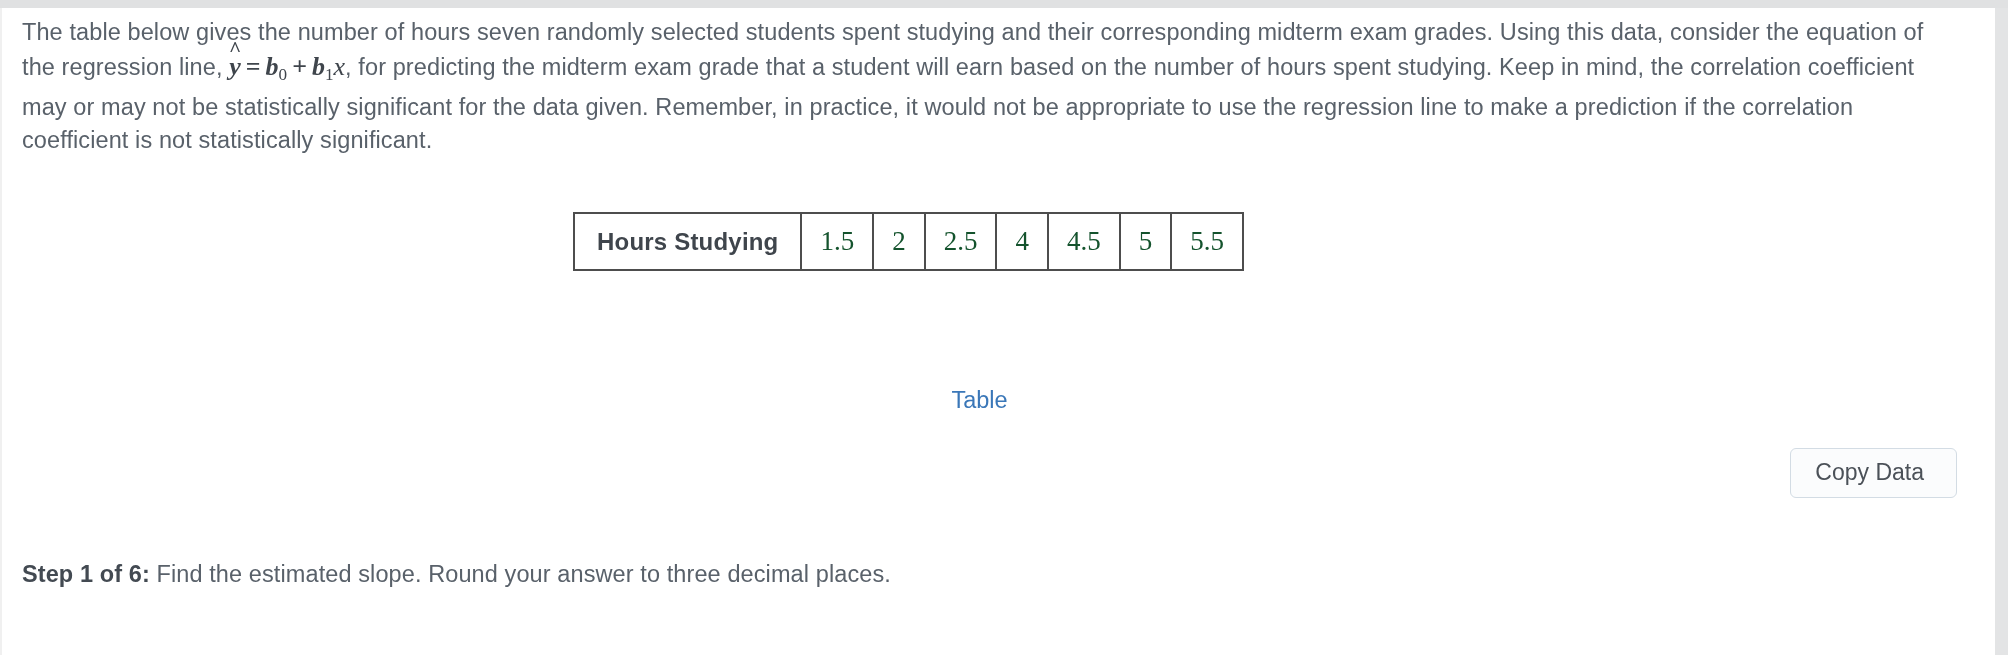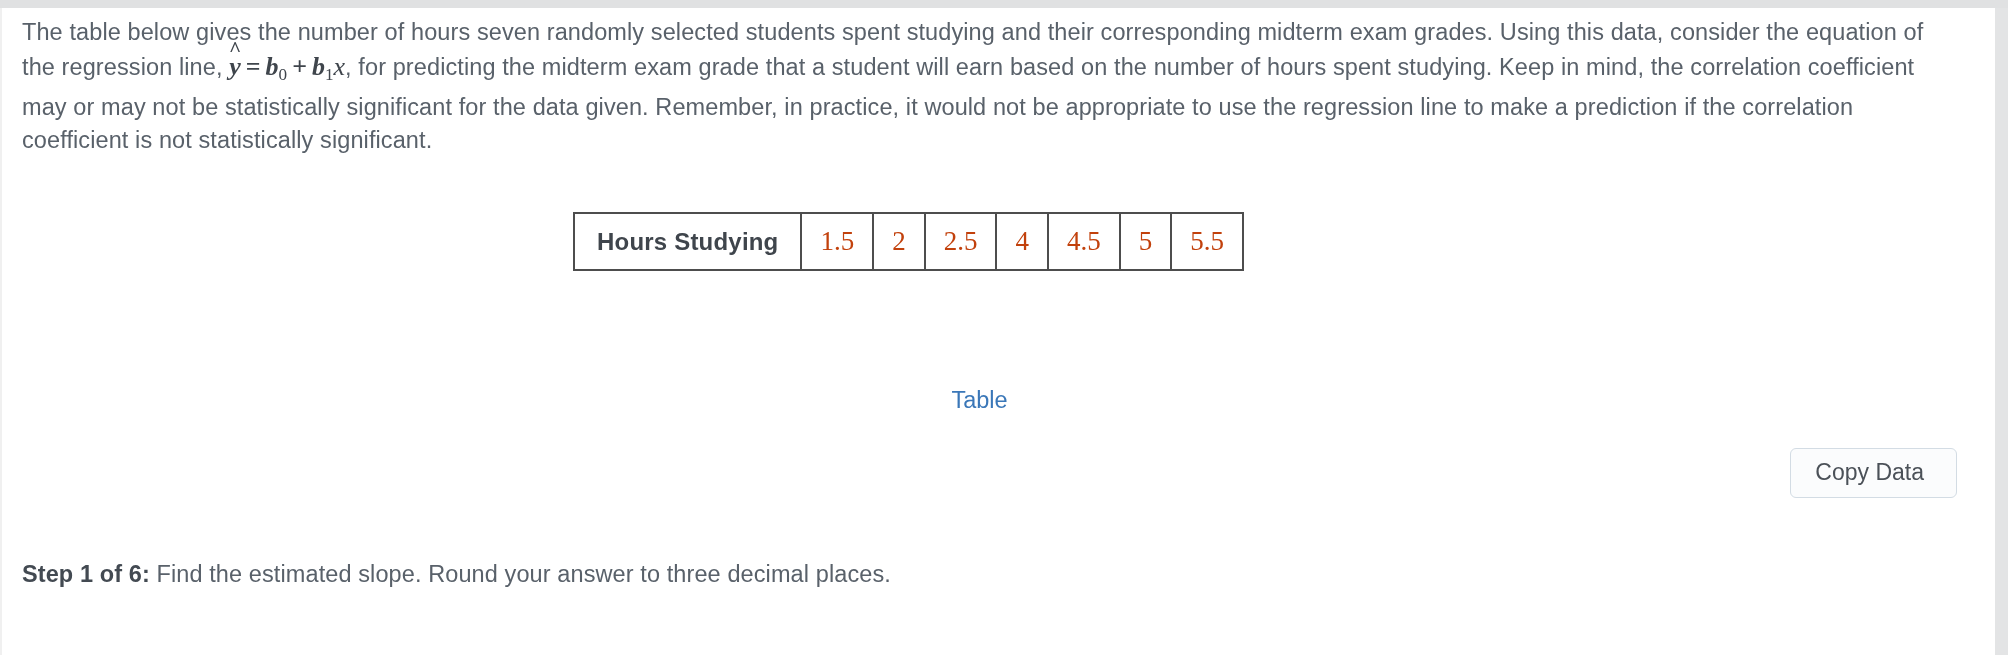--- a/index.html
+++ b/index.html
@@ -119,21 +119,21 @@
     font-family: "Liberation Sans", sans-serif;
     font-weight: bold;
     font-size: 24px;
     color: #3f454c;
     padding: 0 22px;
     letter-spacing: 0.2px;
   }
   td.val {
     font-family: "Liberation Serif", "DejaVu Serif", serif;
     font-size: 27px;
-    color: #c2410c;
+    color: #14532d;
     padding: 0 18px;
     min-width: 26px;
   }
 
   
   .table-link {
     position: absolute;
     top: 379px;
     left: 0;
     width: 1955px;

